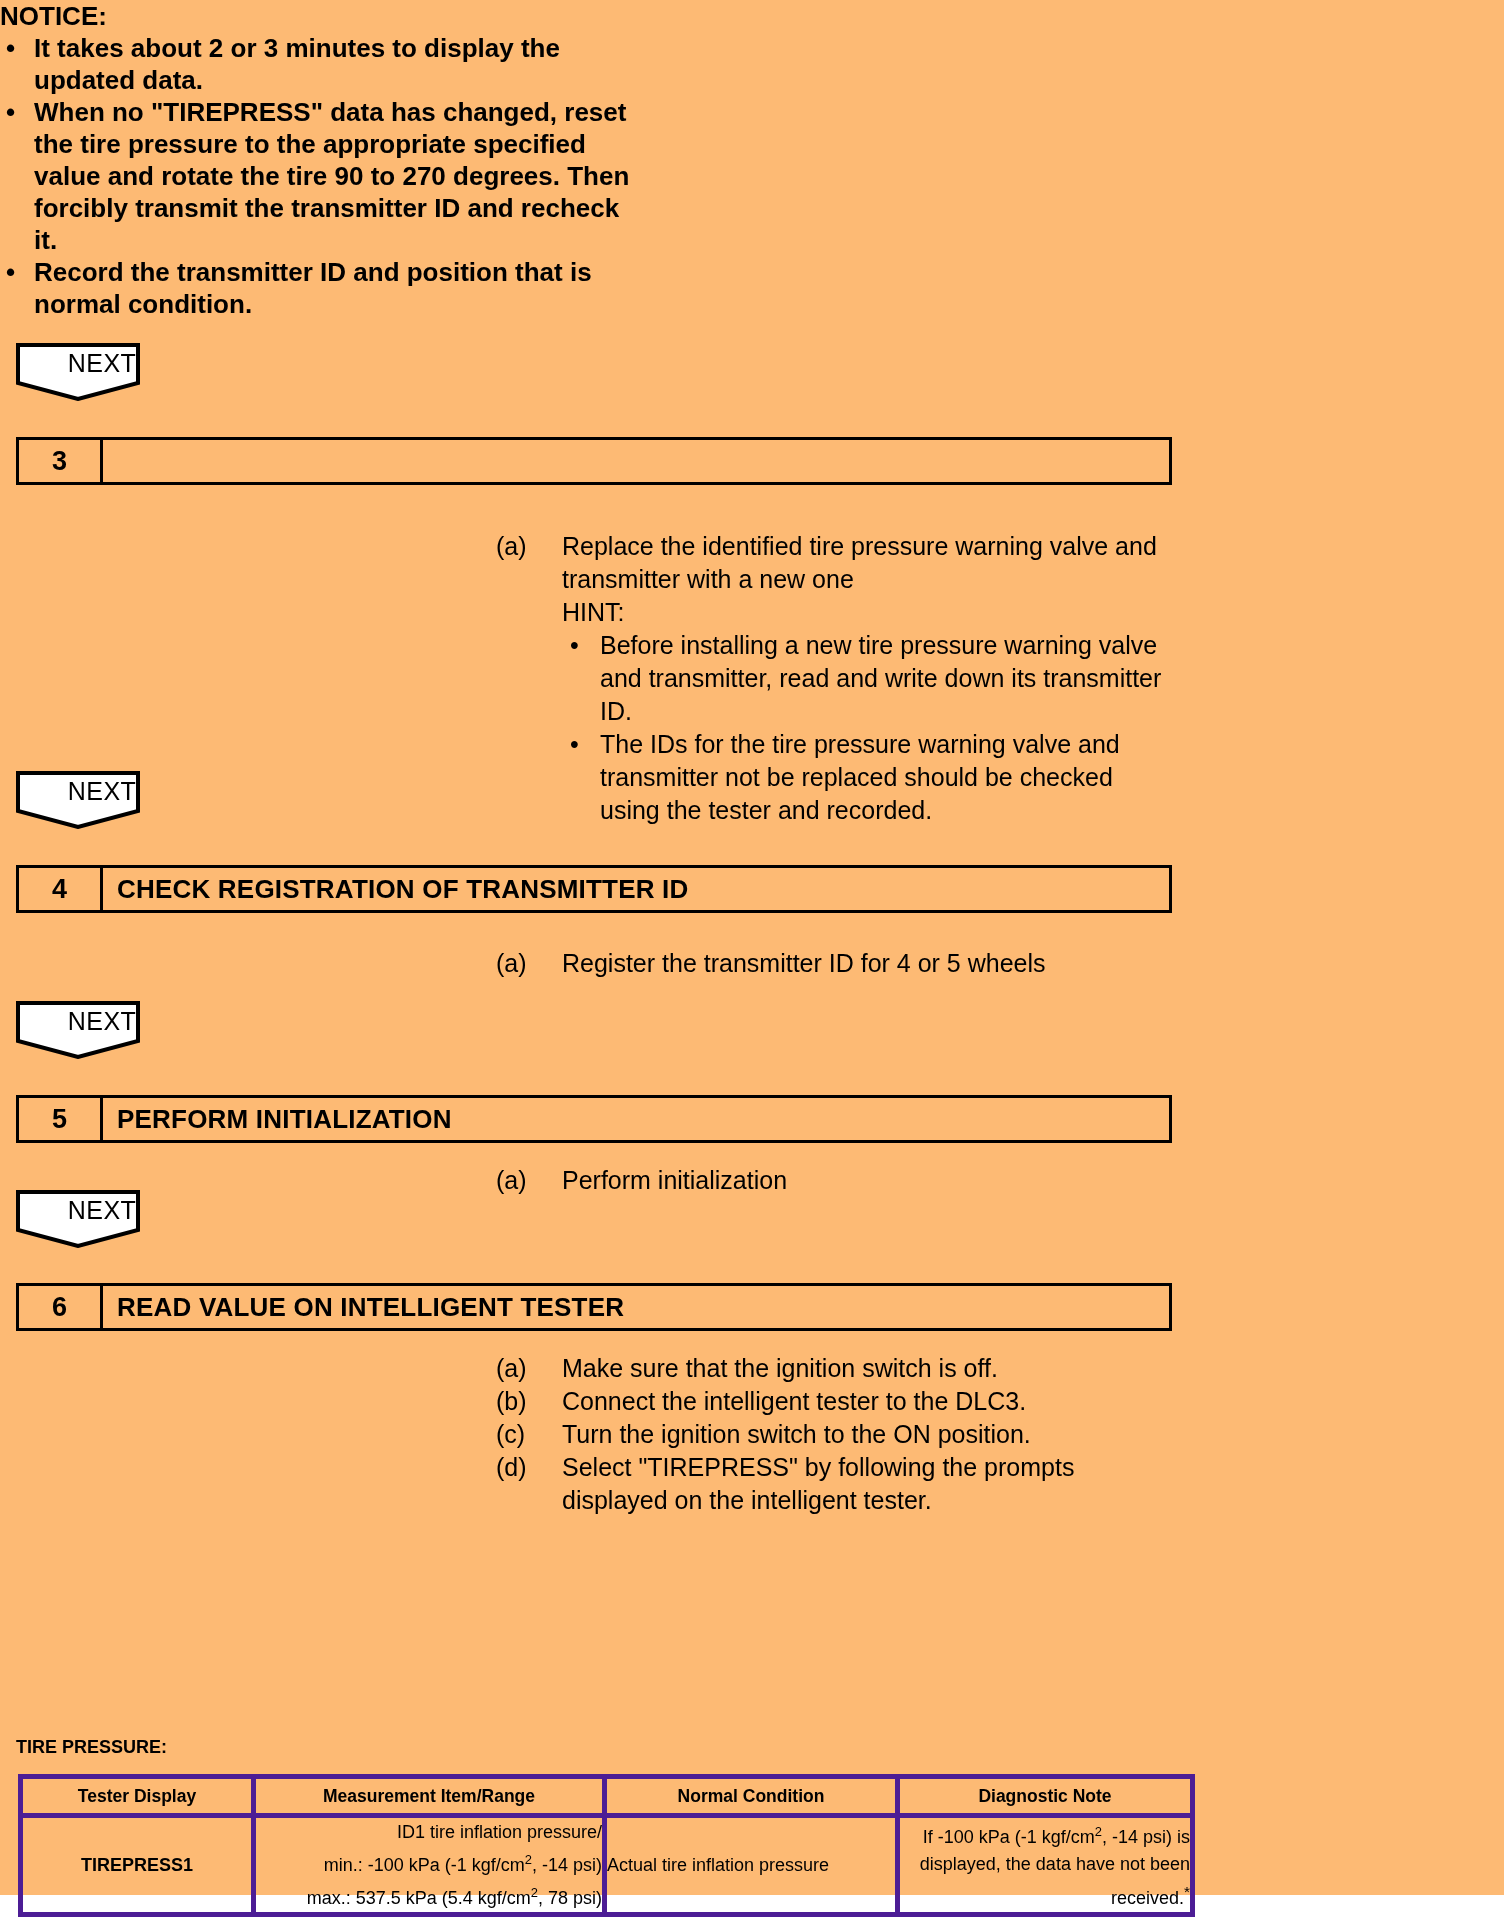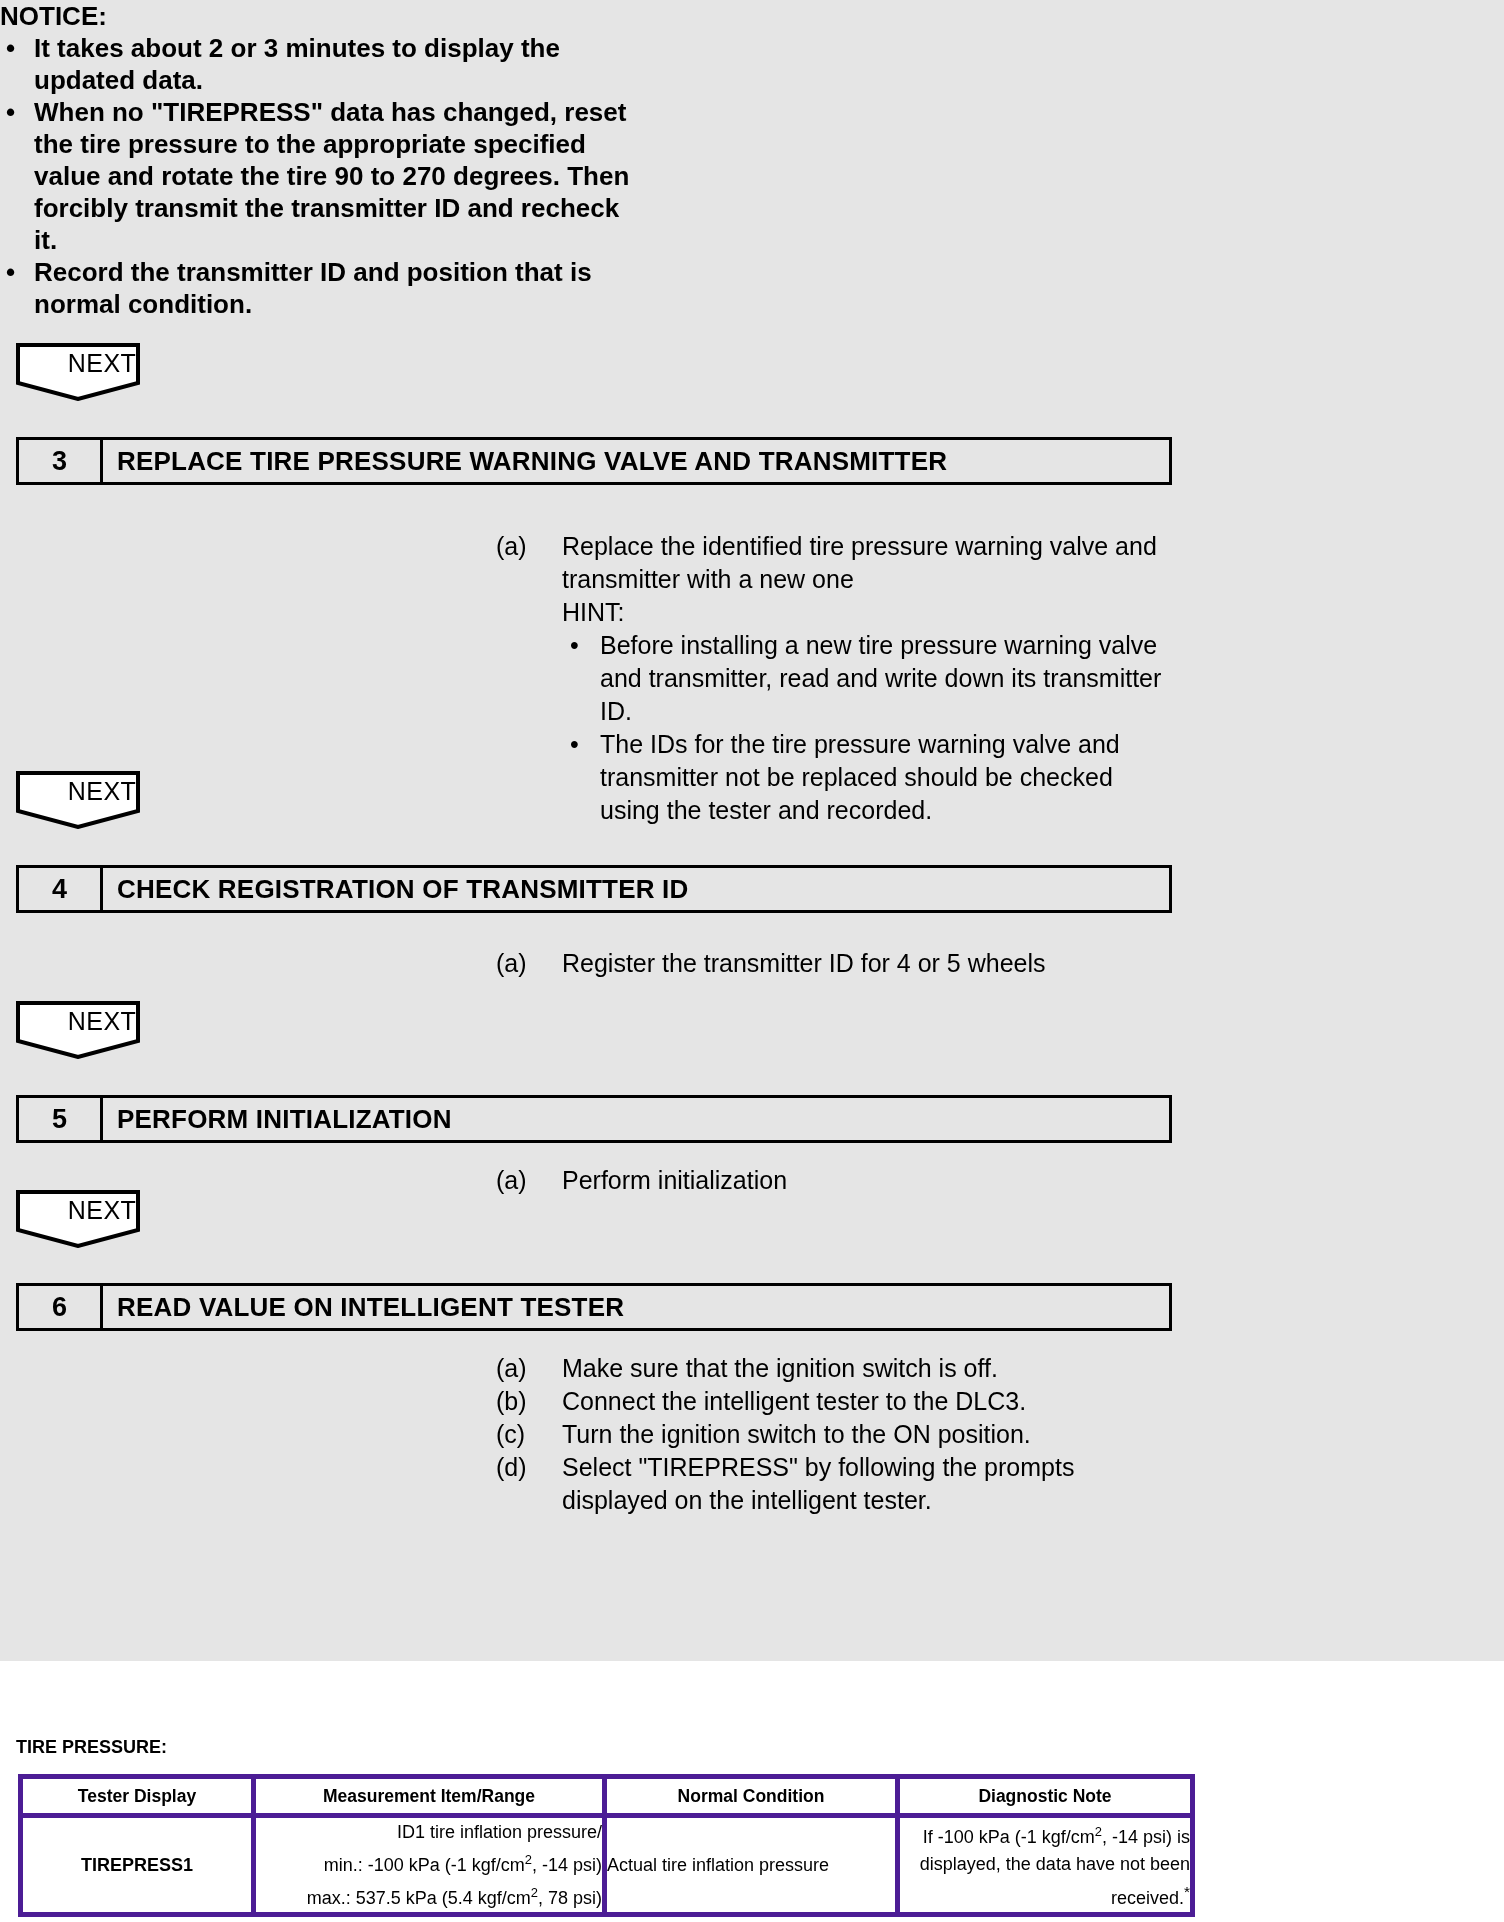--- a/index.html
+++ b/index.html
@@ -13,22 +13,22 @@
     height: 1922px;
     position: relative;
     font-family: "Liberation Sans", sans-serif;
     color: #000000;
     overflow: hidden;
   }
 
   .page {
     position: relative;
     width: 1504px;
-    height: 1661px;
-    background: #e5e5e5;
+    height: 1895px;
+    background: #fdba74;
   }
 
   .notice-block {
     left: 548px;
     top: 8px;
     width: 640px;
     font-weight: bold;
     font-size: 26px;
     line-height: 32px;
   }
@@ -202,21 +202,20 @@
 
   <div class="next-banner" style="left:16px; top:343px;">
     <svg class="shape" viewBox="0 0 124 58" preserveAspectRatio="none">
       <polygon points="2,2 122,2 122,40 62,56 2,40" fill="#ffffff" stroke="#000000" stroke-width="4" stroke-linejoin="miter"></polygon>
     </svg>
     <div class="label">NEXT</div>
   </div>
 
   <div class="step-bar" style="top:437px;">
     <div class="num">3</div>
-    <div class="title">REPLACE TIRE PRESSURE WARNING VALVE AND TRANSMITTER</div>
   </div>
 
   <div class="body-block" style="left:496px; top:530px; width:680px;">
     <div class="lettered">
       <span class="mark">(a)</span>
       <span>Replace the identified tire pressure warning valve and transmitter with a new one</span>
       <div>HINT:</div>
       <ul class="sub-bullets">
         <li>
           <span class="dot">•</span>

